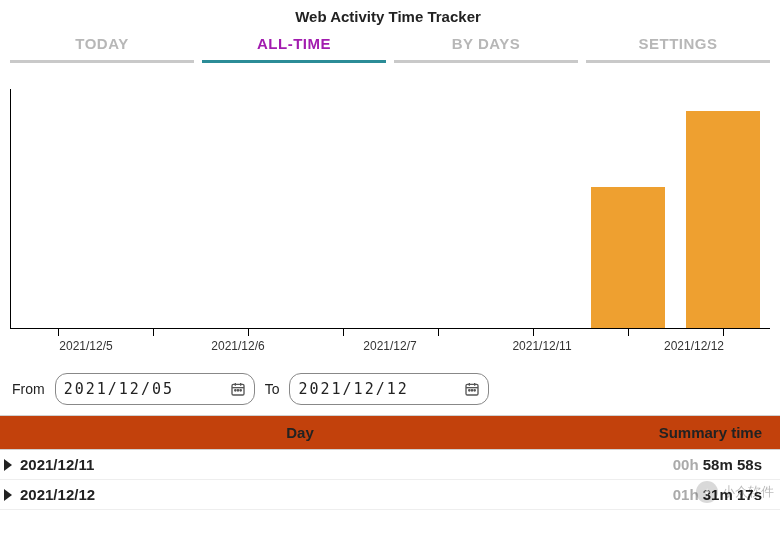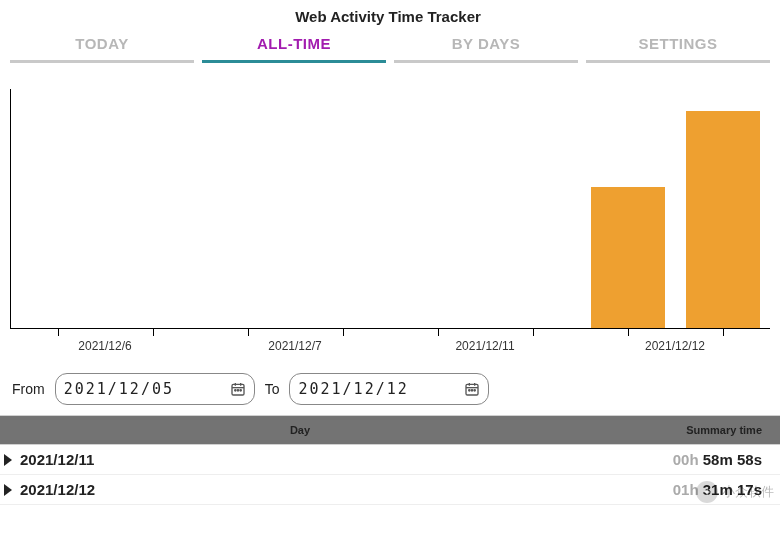--- a/index.html
+++ b/index.html
@@ -109,25 +109,25 @@
     width: 200px;
     background: #fff;
     cursor: text;
   }
   .cal-icon {
     width: 16px; height: 16px;
     flex-shrink: 0;
   }
   .table-header {
     display: flex;
-    background: #737373;
+    background: #c2410c;
     border-top: 1px solid #d0d0d0;
     border-bottom: 1px solid #d0d0d0;
     font-weight: bold;
-    font-size: 11px;
+    font-size: 15px;
     padding: 8px 18px;
   }
   .th-day { flex: 1; text-align: center; }
   .th-sum { width: 180px; text-align: right; }
   .row {
     display: flex;
     align-items: center;
     padding: 6px 18px 6px 4px;
     border-bottom: 1px solid #eee;
     font-size: 15px;
@@ -199,20 +199,21 @@
           <div class="tick"></div>
           <div class="bar" style="height: 59%; background: rgb(238, 160, 48);"></div>
         </div>
         <div class="slot">
           <div class="tick"></div>
           <div class="bar" style="height: 91%; background: rgb(238, 160, 48);"></div>
         </div>
       </div>
   </div>
   <div class="xlabels" id="xlabels">
+      <div class="xlabel">2021/12/5</div>
       <div class="xlabel">2021/12/6</div>
       <div class="xlabel">2021/12/7</div>
       <div class="xlabel">2021/12/11</div>
       <div class="xlabel">2021/12/12</div>
     </div>
 </div>
 
 <div class="range-row">
   <span class="range-label">From</span>
   <div class="date-input">

